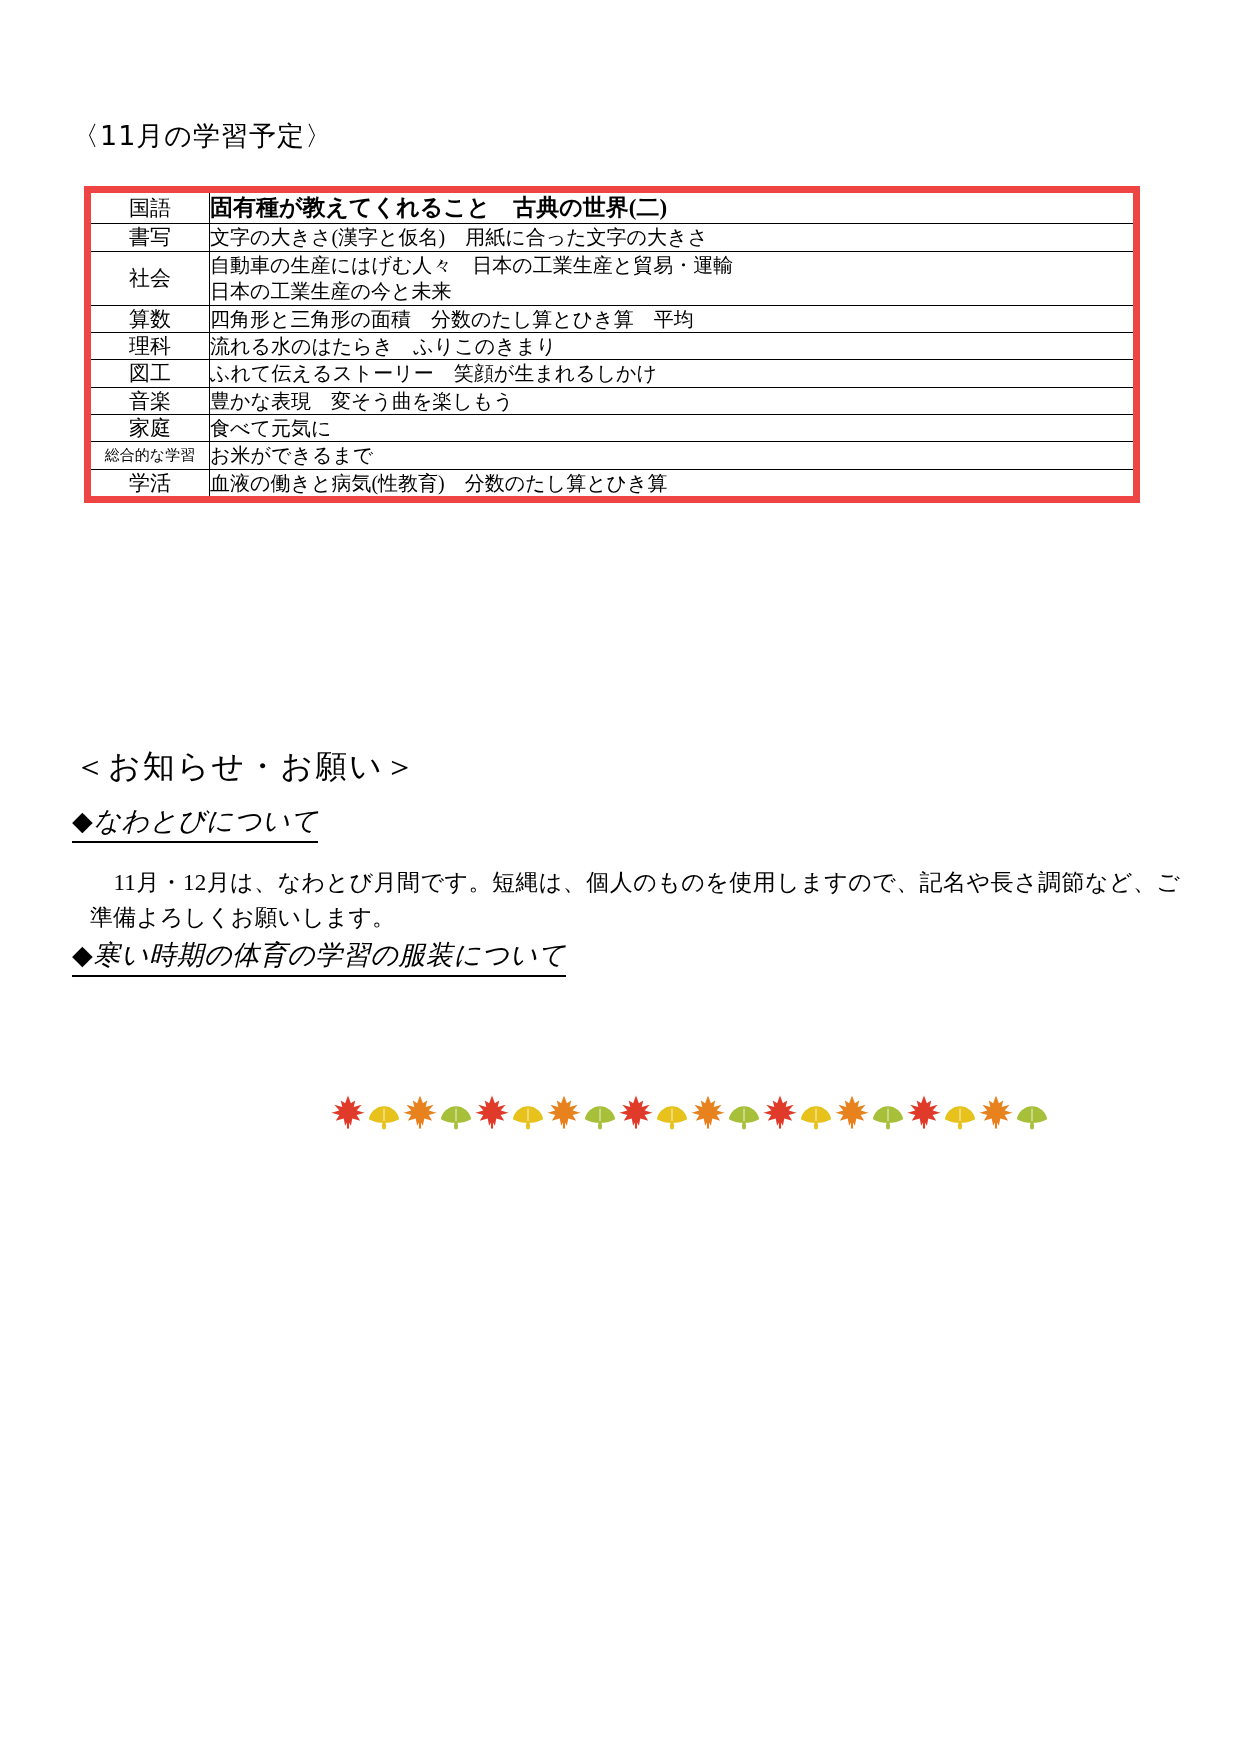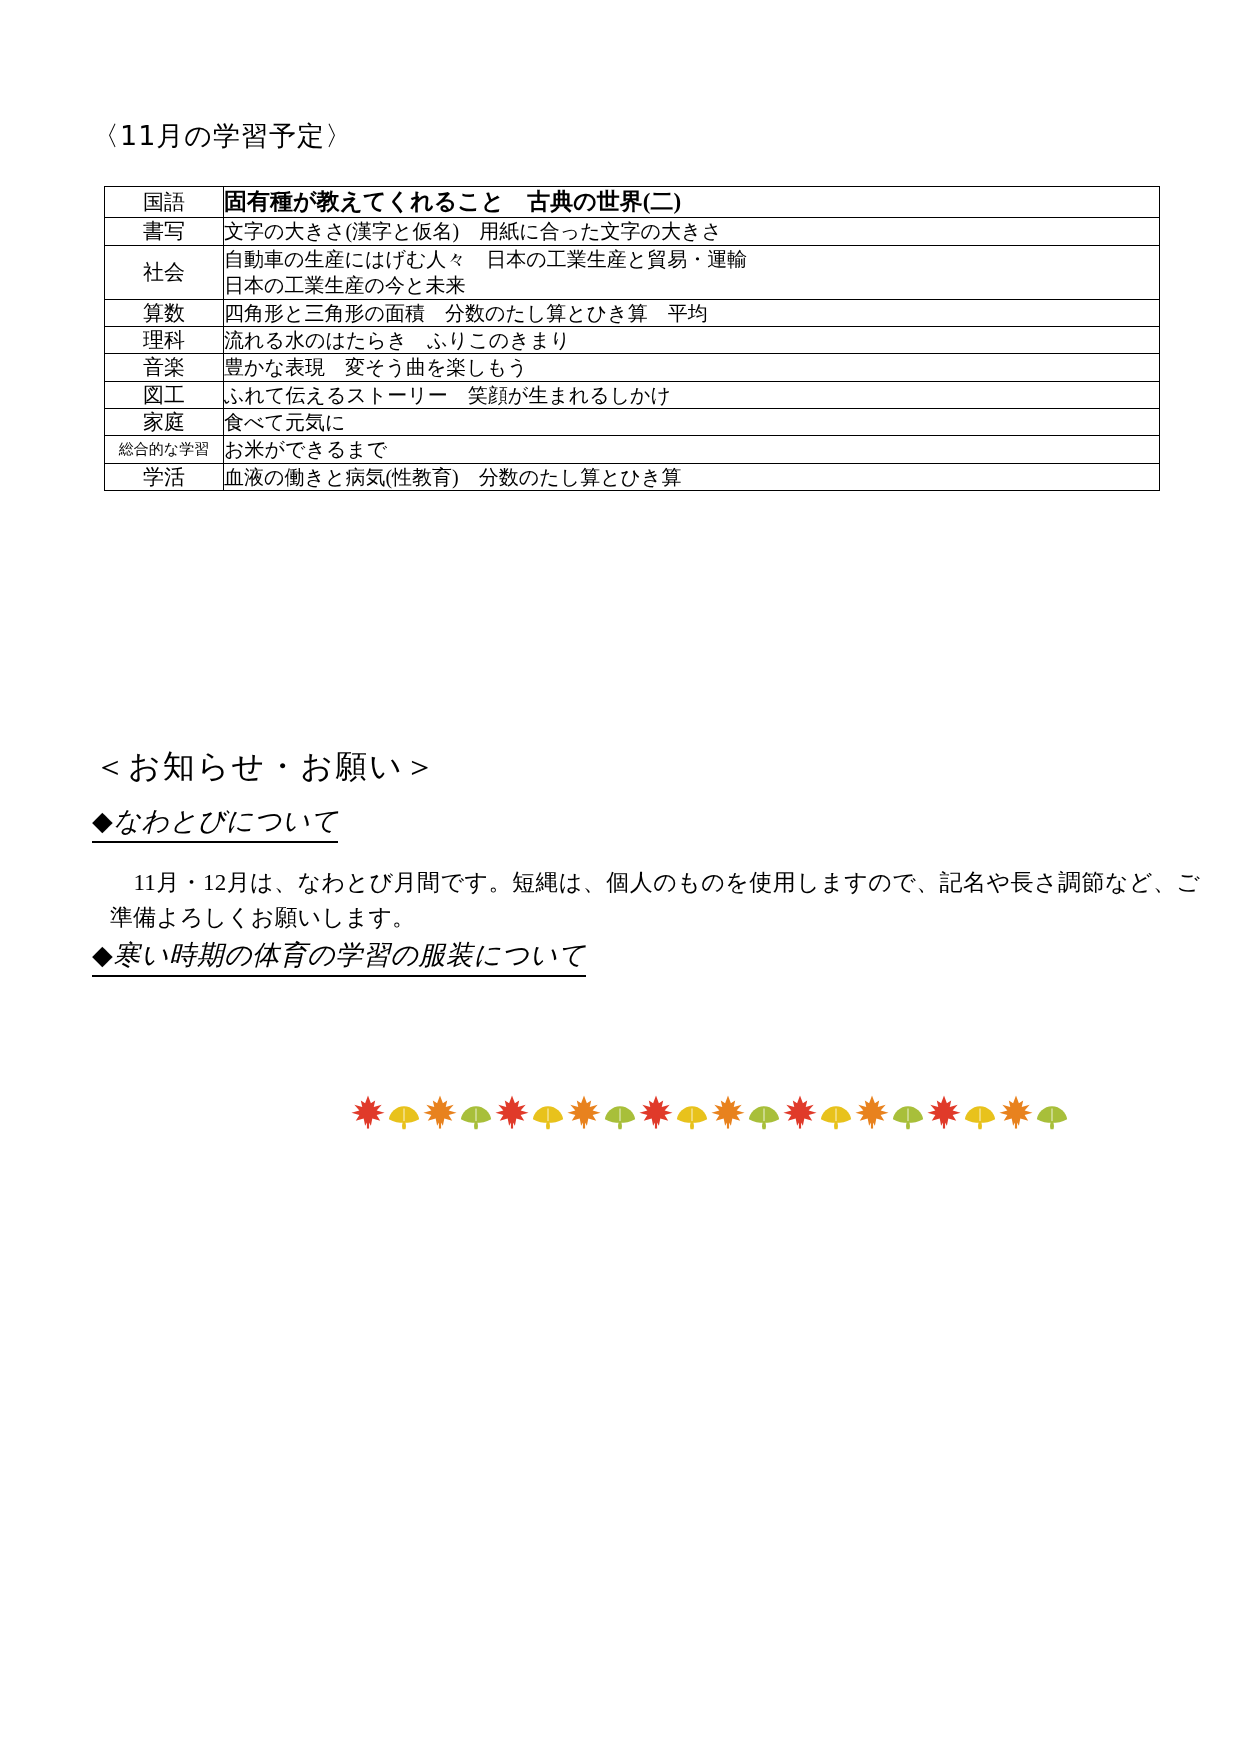--- a/index.html
+++ b/index.html
@@ -13,21 +13,20 @@
     position: relative;
     font-family: "Liberation Serif", "DejaVu Serif", serif;
     color: #000000;
     overflow: hidden;
   }
 
   .page {
     position: absolute;
     inset: 0;
     padding: 0;
-    margin-left: 20px;
   }
 
   
   .schedule-title {
     position: absolute;
     left: 72px;
     top: 118px;
     font-family: "DejaVu Sans", "Liberation Sans", sans-serif;
     font-size: 27px;
     letter-spacing: 1px;
@@ -37,21 +36,21 @@
   .schedule-table-wrap {
     position: absolute;
     left: 84px;
     top: 186px;
     width: 1056px;
   }
   table.schedule {
     border-collapse: collapse;
     width: 100%;
     table-layout: fixed;
-    border: 1px solid #ef4444;
+    border: 7px solid #ef4444;
   }
   table.schedule td {
     border: 1px solid #000;
     padding: 0;
     vertical-align: middle;
   }
   td.subject {
     width: 118px;
     text-align: center;
     font-size: 21px;
@@ -163,29 +162,29 @@
               <span class="line2">四角形と三角形の面積　分数のたし算とひき算　平均</span>
             </td>
           </tr>
           <tr>
             <td class="subject">理科</td>
             <td class="content">
               <span class="line2">流れる水のはたらき　ふりこのきまり</span>
             </td>
           </tr>
           <tr>
+            <td class="subject">図工</td>
+            <td class="content">
+              <span class="line2">ふれて伝えるストーリー　笑顔が生まれるしかけ</span>
+            </td>
+          </tr>
+          <tr>
             <td class="subject">音楽</td>
             <td class="content">
               <span class="line2">豊かな表現　変そう曲を楽しもう</span>
-            </td>
-          </tr>
-          <tr>
-            <td class="subject">図工</td>
-            <td class="content">
-              <span class="line2">ふれて伝えるストーリー　笑顔が生まれるしかけ</span>
             </td>
           </tr>
           <tr>
             <td class="subject">家庭</td>
             <td class="content">
               <span class="line2">食べて元気に</span>
             </td>
           </tr>
           <tr>
             <td class="subject small">総合的な学習</td>

